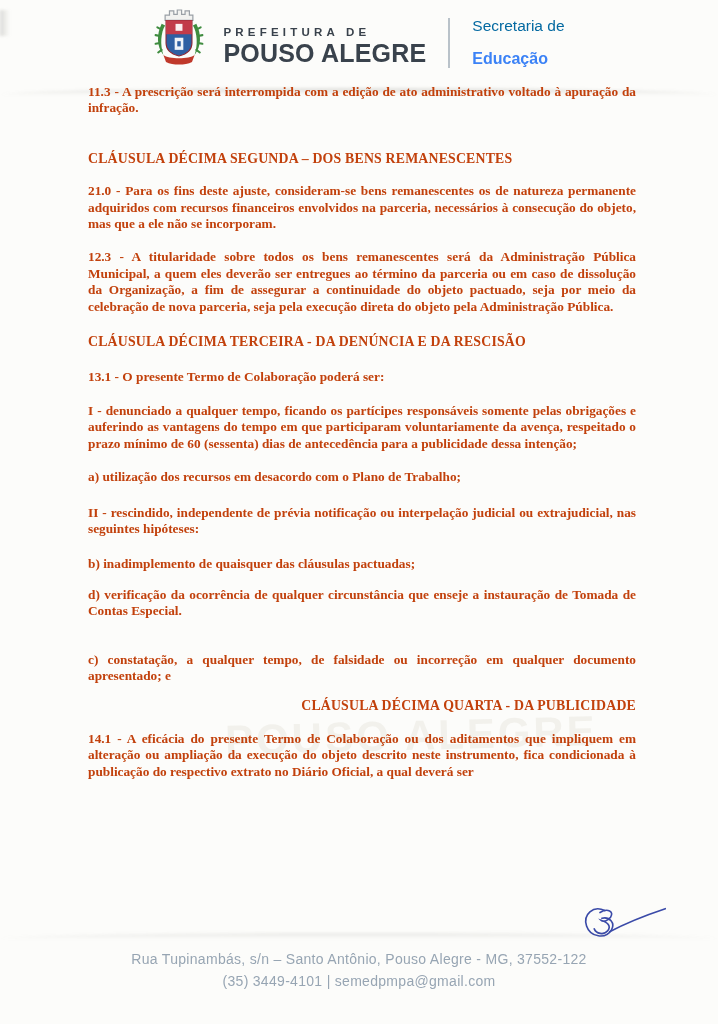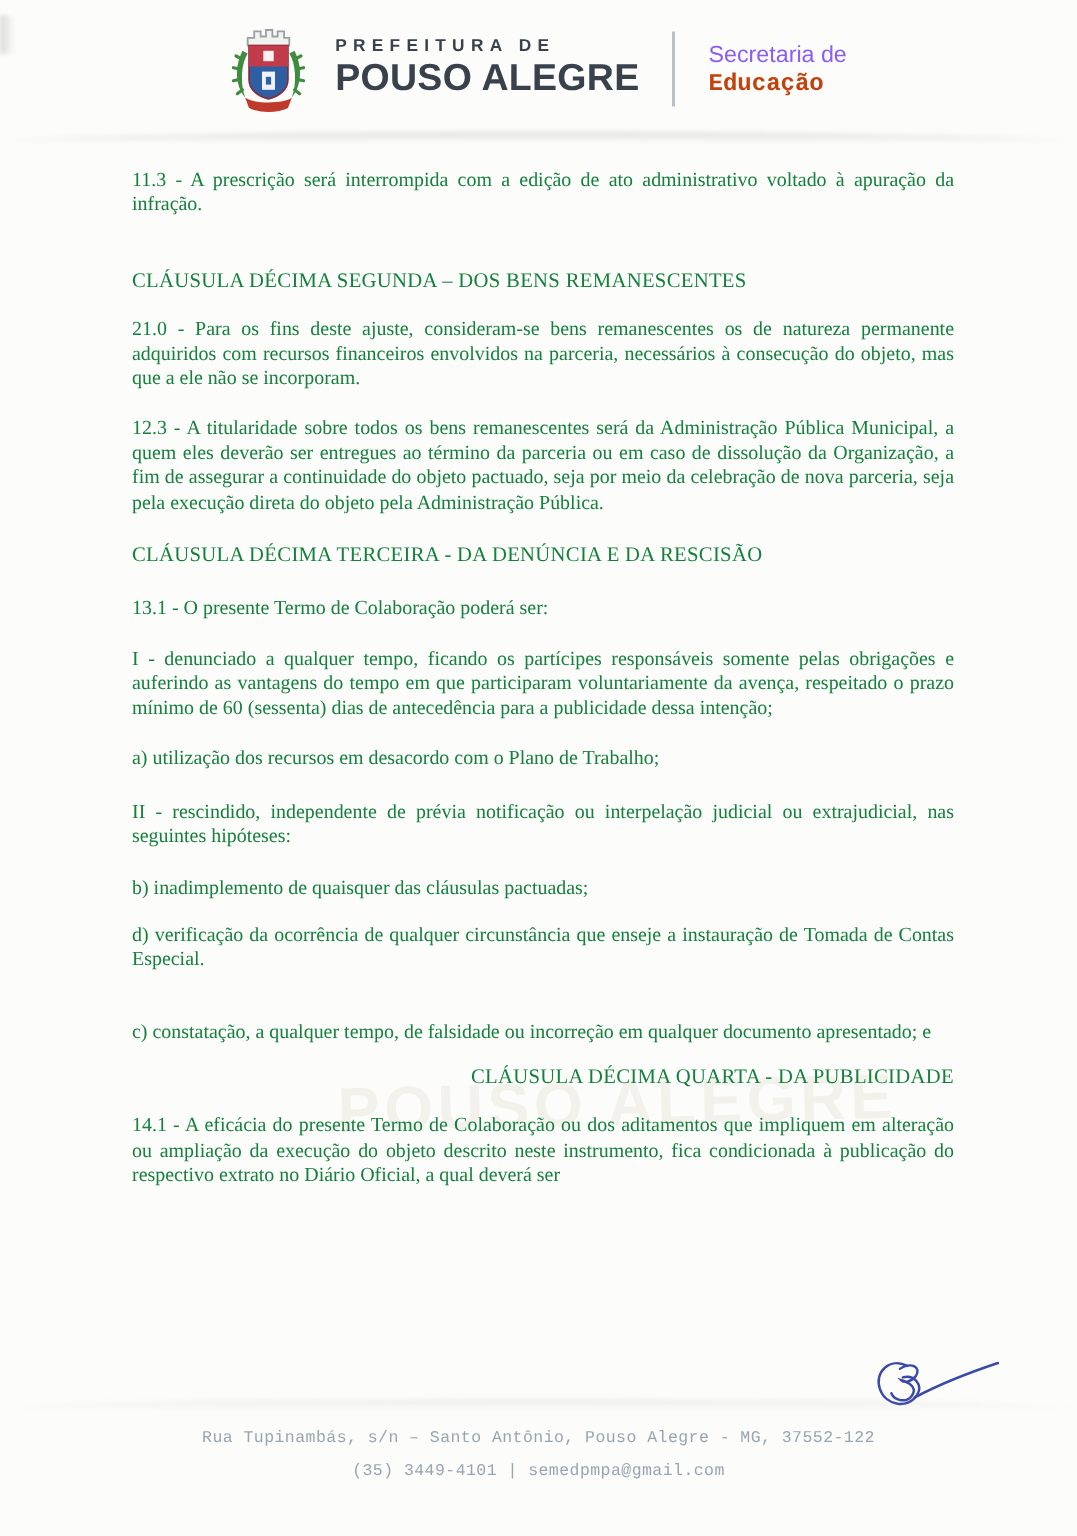--- a/index.html
+++ b/index.html
@@ -9,24 +9,24 @@
     width: 718px;
     height: 1024px;
     margin: 0 auto;
     background: #fcfcfa;
     overflow: hidden;
     font-family: "Liberation Serif", serif;
   }
   
   .header {
     position: absolute;
-    top: 14px; left: 0; width: 100%;
+    top: 4px; left: 0; width: 100%;
     display: flex;
     justify-content: center;
-    align-items: center;
+    align-items: flex-end;
     gap: 18px;
   }
   .crest { width: 52px; height: 64px; flex: 0 0 auto; }
   .org-block { display: flex; flex-direction: column; align-items: flex-start; }
   .org-line1 {
     font-family: "Liberation Sans", sans-serif;
     font-weight: bold;
     font-size: 11.5px;
     letter-spacing: 4.2px;
     color: #39424c;
@@ -41,46 +41,47 @@
   }
   .header-divider {
     width: 2px; height: 50px;
     background: #b9c2c9;
     margin: 0 4px;
   }
   .dept-block { display: flex; flex-direction: column; }
   .dept-line1 {
     font-family: "Liberation Sans", sans-serif;
     font-size: 15.5px;
-    color: #8b5cf6;
+    color: #0369a1;
   }
   .dept-line2 {
-    font-family: Liberation Mono, monospace;
+    font-family: Liberation Sans, sans-serif;
     font-size: 16px;
     font-weight: bold;
-    color: #c2410c;
-    margin-top: 1px;
+    color: #3b82f6;
+    margin-top: 15px;
   }
   .header-shadow {
     position: absolute;
     top: 88px; left: 0;
     width: 100%; height: 7px;
     background: linear-gradient(to bottom, rgba(110,110,104,0.22), rgba(252,252,250,0));
     filter: blur(1.6px);
     border-radius: 50% / 100% 100% 0 0;
   }
   
   .doc-body {
     position: absolute;
-    top: 112px; left: 88px;
+    top: 84px; left: 88px;
     width: 548px;
-    color: #15803d;
+    color: #c2410c;
     font-size: 13.3px;
     line-height: 16.4px;
     text-align: justify;
+    font-weight: bold;
   }
   .para { margin-bottom: 17px; }
   .clause-heading {
     font-size: 13.8px;
     letter-spacing: 0.2px;
     text-align: left;
     margin-bottom: 16px;
   }
   .mb-lg { margin-bottom: 34px; }
   .mb-md { margin-bottom: 19px; }
@@ -114,23 +115,23 @@
     width: 100%; height: 6px;
     background: linear-gradient(to bottom, rgba(130,130,124,0.16), rgba(252,252,250,0));
     filter: blur(1.8px);
     border-radius: 50% / 100% 100% 0 0;
   }
   .footer {
     position: absolute;
     top: 948px; left: 0;
     width: 100%;
     text-align: center;
-    font-family: Liberation Mono, monospace;
+    font-family: Liberation Sans, sans-serif;
     color: #97a5b3;
-    font-size: 11px;
+    font-size: 14px;
     line-height: 22px;
     letter-spacing: 0.3px;
   }
   
   .corner-mark {
     position: absolute;
     top: 10px; left: 0;
     width: 10px; height: 26px;
     background: linear-gradient(to right, rgba(120,120,115,0.25), rgba(252,252,250,0));
     filter: blur(1.5px);

